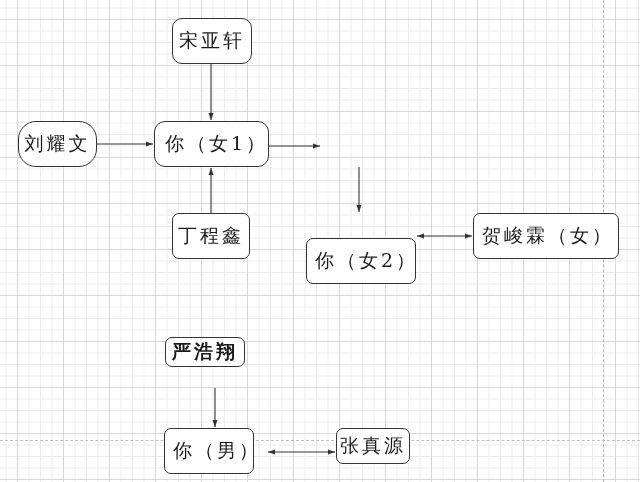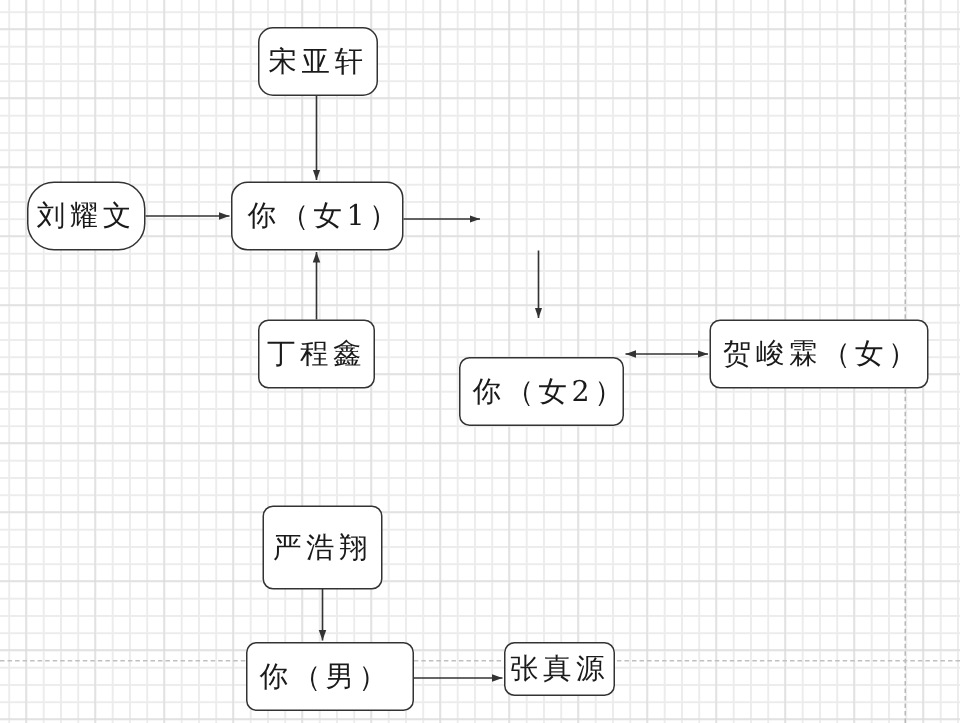--- a/index.html
+++ b/index.html
@@ -79,22 +79,22 @@
   </div>
   <div class="node" style="left:172px;top:213px;width:78px;height:46px;">
     <span class="label">丁程鑫</span>
   </div>
   <div class="node" style="left:306px;top:213px;width:110px;height:46px;justify-content:flex-start;padding-left:8px;margin-top:25px;">
     <span class="label">你（女2）</span>
   </div>
   <div class="node" style="left:473px;top:213px;width:146px;height:46px;justify-content:flex-start;padding-left:8px;">
     <span class="label">贺峻霖（女）</span>
   </div>
-  <div class="node" style="left:175px;top:337px;width:80px;height:56px;">
+  <div class="node" style="left:165px;top:337px;width:80px;height:30px;font-weight:bold;">
     <span class="label">严浩翔</span>
   </div>
-  <div class="node" style="left:164px;top:428px;width:112px;height:46px;justify-content:flex-start;padding-left:8px;">
+  <div class="node" style="left:164px;top:428px;width:90px;height:46px;justify-content:flex-start;padding-left:8px;">
     <span class="label">你（男）</span>
   </div>
   <div class="node" style="left:336px;top:428px;width:74px;height:36px;">
     <span class="label">张真源</span>
   </div>
 </div>
 
 </body></html>

